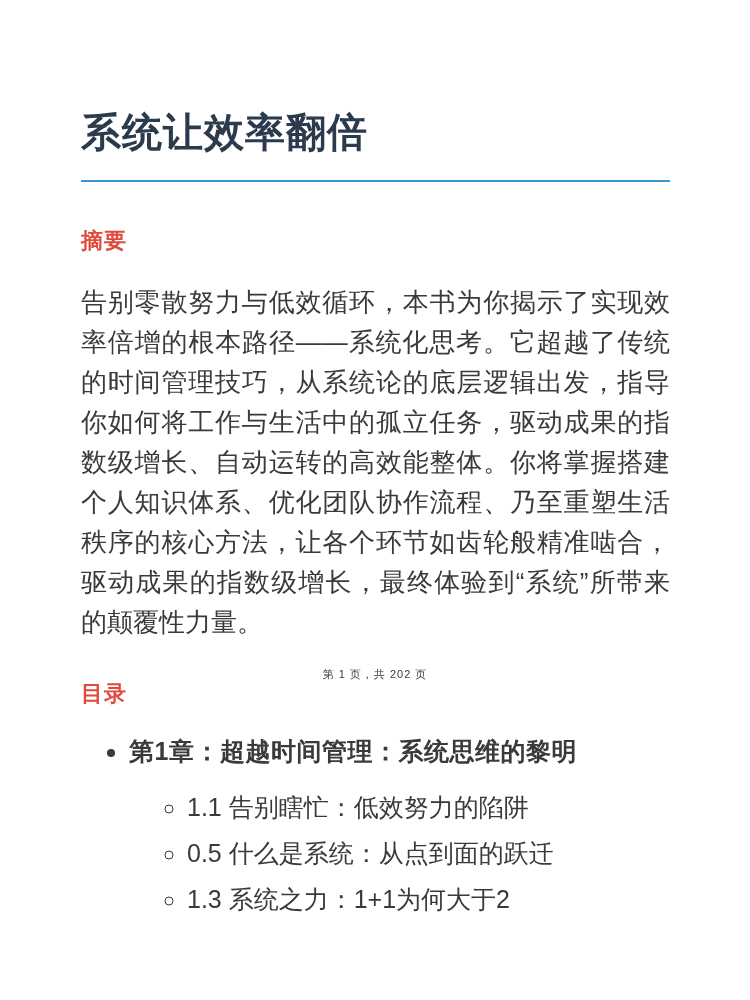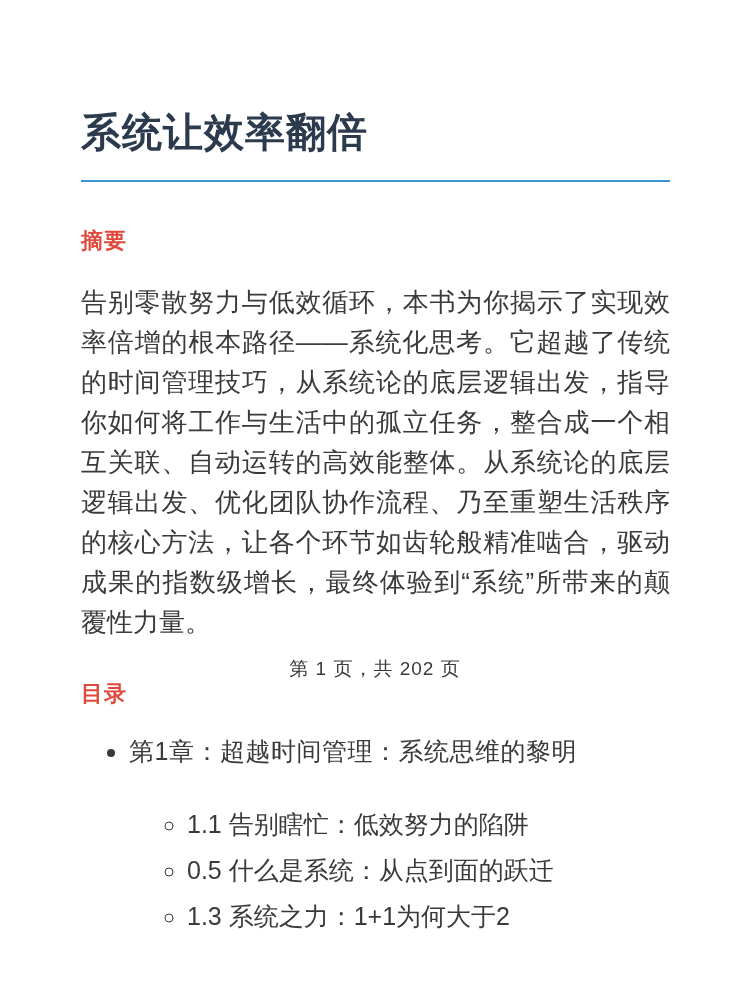--- a/index.html
+++ b/index.html
@@ -57,52 +57,53 @@
   .toc-list {
     margin: 28px 0 0 0;
     padding: 0 0 0 48px;
     list-style: disc;
     font-size: 25px;
     line-height: 27px;
     color: #3a3a3a;
   }
   .toc-chapter-label {
     letter-spacing: 0.5px;
+    font-weight: bold;
   }
   .toc-sublist {
-    margin: 46px 0 0 0;
+    margin: 29px 0 0 0;
     padding: 0 0 0 58px;
     list-style: circle;
   }
   .toc-sublist li {
     margin-bottom: 19px;
   }
   .page-footer {
     position: absolute;
     left: 0;
     right: 0;
     bottom: 30px;
     text-align: center;
-    font-size: 19px;
+    font-size: 11px;
     color: #3a3a3a;
     letter-spacing: 1px;
   }
 </style>
 </head>
 <body>
 
 <div class="page">
 
   <h1 class="doc-title">系统让效率翻倍</h1>
 
   <hr class="title-rule">
 
   <h2 class="section-heading">摘要</h2>
 
-  <p class="summary-body">告别零散努力与低效循环，本书为你揭示了实现效率倍增的根本路径——系统化思考。它超越了传统的时间管理技巧，从系统论的底层逻辑出发，指导你如何将工作与生活中的孤立任务，整合成一个相互关联、自动运转的高效能整体。从系统论的底层逻辑出发、优化团队协作流程、乃至重塑生活秩序的核心方法，让各个环节如齿轮般精准啮合，驱动成果的指数级增长，最终体验到“系统”所带来的颠覆性力量。</p>
+  <p class="summary-body">告别零散努力与低效循环，本书为你揭示了实现效率倍增的根本路径——系统化思考。它超越了传统的时间管理技巧，从系统论的底层逻辑出发，指导你如何将工作与生活中的孤立任务，驱动成果的指数级增长、自动运转的高效能整体。你将掌握搭建个人知识体系、优化团队协作流程、乃至重塑生活秩序的核心方法，让各个环节如齿轮般精准啮合，驱动成果的指数级增长，最终体验到“系统”所带来的颠覆性力量。</p>
 
   <h2 class="section-heading toc-heading">目录</h2>
 
   <ul class="toc-list">
     <li>
       <span class="toc-chapter-label">第1章：超越时间管理：系统思维的黎明</span>
       <ul class="toc-sublist">
         <li>1.1 告别瞎忙：低效努力的陷阱</li>
         <li>0.5 什么是系统：从点到面的跃迁</li>
         <li>1.3 系统之力：1+1为何大于2</li>

